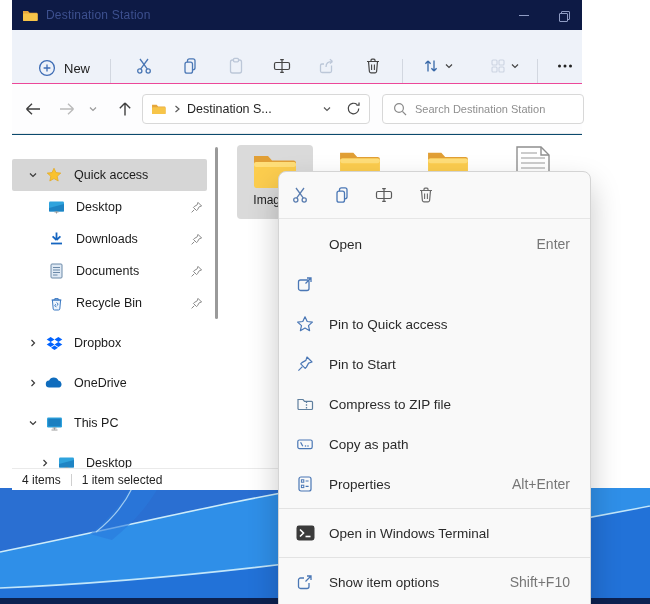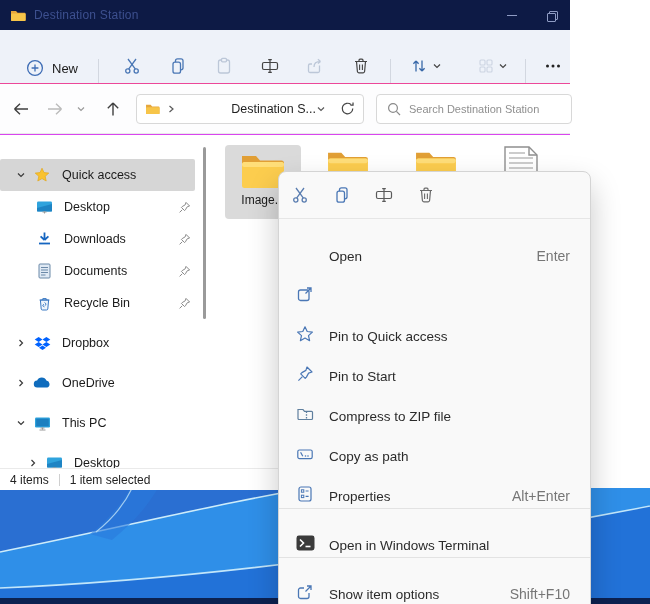--- a/index.html
+++ b/index.html
@@ -7,42 +7,42 @@
   .screen {
     position:relative; width:650px; height:604px; overflow:hidden;
     font-family:"Liberation Sans", sans-serif; background:#fff;
     -webkit-font-smoothing:antialiased;
   }
   
   .desktop { position:absolute; left:0; top:488px; width:650px; height:116px; }
   .desktop svg { display:block; }
 
   
-  .window { position:absolute; left:0; top:0; width:570px; height:490px; background:#d946ef; z-index:1; }
+  .window { position:absolute; left:12px; top:0; width:570px; height:490px; background:#0c4a6e; z-index:1; }
 
   .titlebar { position:relative; height:30px; background:#0d1a45; display:flex; align-items:center; padding-left:10px; }
   .title-text { color:#3d508f; font-size:12px; margin-left:8px; letter-spacing:.2px; }
   .win-controls { position:absolute; right:14px; top:0; height:30px; display:flex; align-items:center; gap:30px; }
   .min-glyph { display:block; width:10px; height:1px; background:#8f9cc4; }
   .restore-glyph { position:relative; display:block; width:9px; height:9px; }
   .restore-glyph::before { content:""; position:absolute; left:2px; top:0; width:7px; height:7px; border:1px solid #8f9cc4; border-radius:1px; }
   .restore-glyph::after { content:""; position:absolute; left:0; top:2px; width:7px; height:7px; border:1px solid #8f9cc4; border-radius:1px; background:#0d1a45; }
 
   
   .toolbar { height:54px; background:#eef2f9; display:flex; align-items:flex-end; border-bottom:1px solid #ec4899; }
   .tb-new { display:flex; align-items:center; gap:8px; margin-left:16px; padding:6px 10px; border-radius:4px; cursor:default; }
   .tb-new-label { font-size:13px; color:#1b1b1b; }
   .tb-divider { width:1px; height:24px; background:#d2d7e0; }
   .tb-btn { width:36px; height:34px; display:flex; align-items:center; justify-content:center; border-radius:4px; }
   .tb-group { display:flex; align-items:center; }
 
   
   .navrow { height:50px; background:#fdfdfe; display:flex; align-items:center; border-bottom:1px solid #e9e9e9; }
   .nav-btn { width:30px; height:30px; display:flex; align-items:center; justify-content:center; }
-  .address-box { width:228px; height:30px; margin-left:8px; border:1px solid #d8d8d8; border-radius:4px; background:#fff; display:flex; align-items:center; padding:0 8px;text-align:right; }
+  .address-box { width:228px; height:30px; margin-left:2px; border:1px solid #d8d8d8; border-radius:4px; background:#fff; display:flex; align-items:center; padding:0 8px; }
   .address-text { flex:1; font-size:12.5px; color:#1f1f1f; margin-left:6px; white-space:nowrap; overflow:hidden; }
   .search-box { flex:1; height:30px; margin-left:12px; margin-right:-2px; border:1px solid #d8d8d8; border-radius:4px; background:#fff; display:flex; align-items:center; padding:0 10px; }
   .search-placeholder { font-size:11px; color:#8f8f8f; margin-left:8px; }
 
   
   .body { position:absolute; top:135px; left:0; right:0; bottom:22px; display:flex; background:#fff; }
   .sidebar { position:relative; width:207px; padding-top:24px; }
   .sb-row { display:flex; align-items:center; height:32px; font-size:12.5px; color:#1b1b1b; position:relative; }
   .sb-row.selected { background:#d6d6d6; border-radius:2px; margin-right:12px; }
   .sb-chev { width:22px; display:flex; justify-content:center; }
@@ -67,21 +67,21 @@
   .st-view { margin-left:auto; margin-right:12px; display:flex; flex-direction:column; gap:2px; }
   .st-view span { display:block; width:14px; height:1.6px; background:#3a3a3a; }
 
   
   .context-menu { position:absolute; left:278px; top:171px; width:313px; background:#f9f9f9;
     border:1px solid #d4d4d4; border-radius:8px; box-shadow:0 14px 30px rgba(0,0,0,.22);
     z-index:5; padding-bottom:12px; }
   .cm-iconrow { display:flex; align-items:center; height:46px; padding-left:4px; }
   .cm-ibtn { width:34px; height:34px; margin-right:8px; display:flex; align-items:center; justify-content:center; border-radius:4px; }
   .cm-toprule { height:1px; background:#e6e6e6; margin:0 0 5px 0; }
-  .cm-item { display:flex; align-items:flex-end; height:40px; padding:0 20px 0 16px; }
+  .cm-item { display:flex; align-items:center; height:40px; padding:0 20px 0 16px; }
   .cm-icon { width:20px; height:20px; margin-right:14px; display:flex; align-items:center; justify-content:center; }
   .cm-label { flex:1; font-size:13.5px; color:#2b2b2b; }
   .cm-shortcut { font-size:14px; color:#767676; }
   .cm-sep { height:1px; background:#e3e3e3; margin:4px 0; }
 </style>
 </head>
 <body>
 
 <div class="screen">
 

